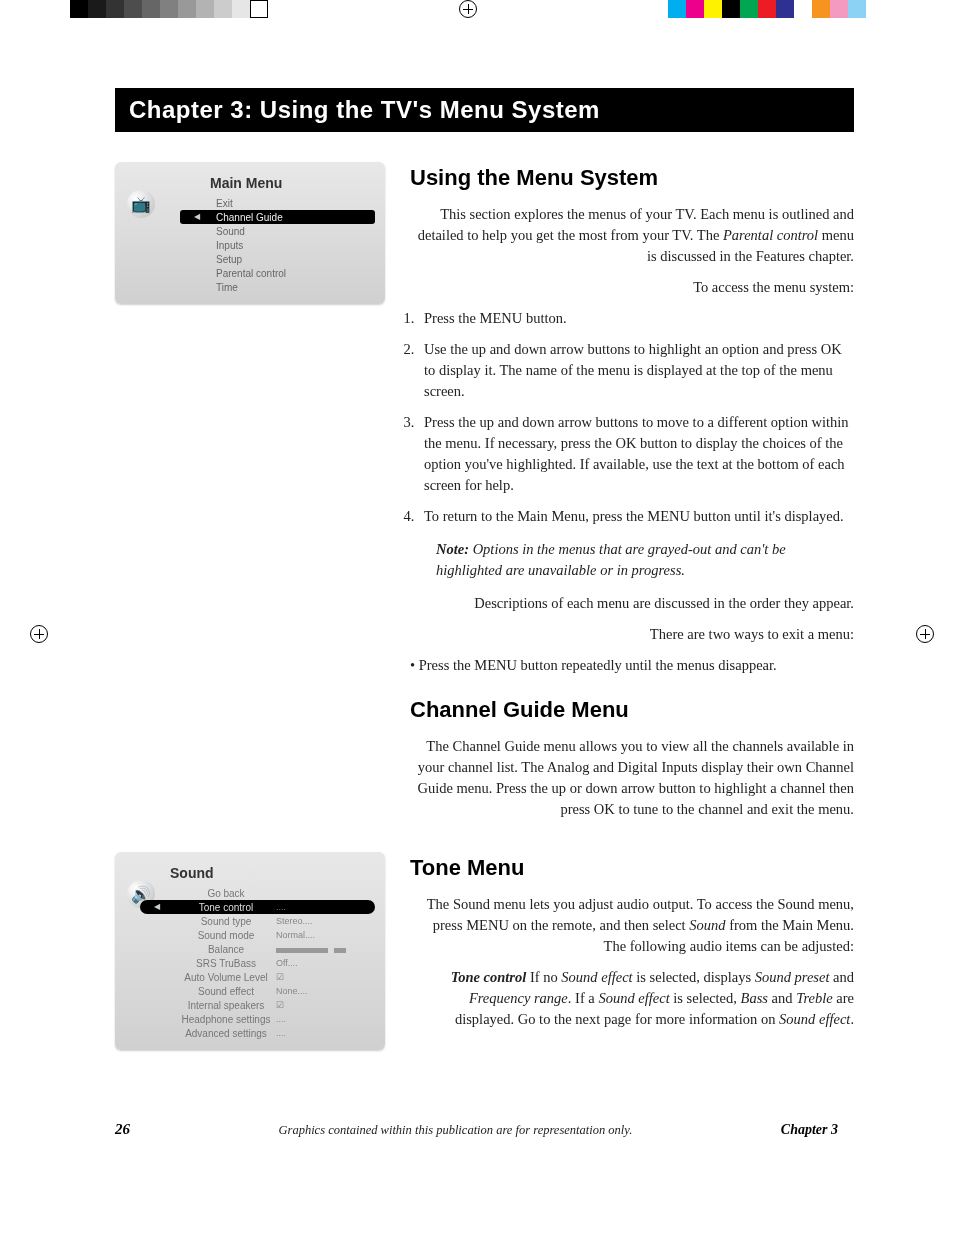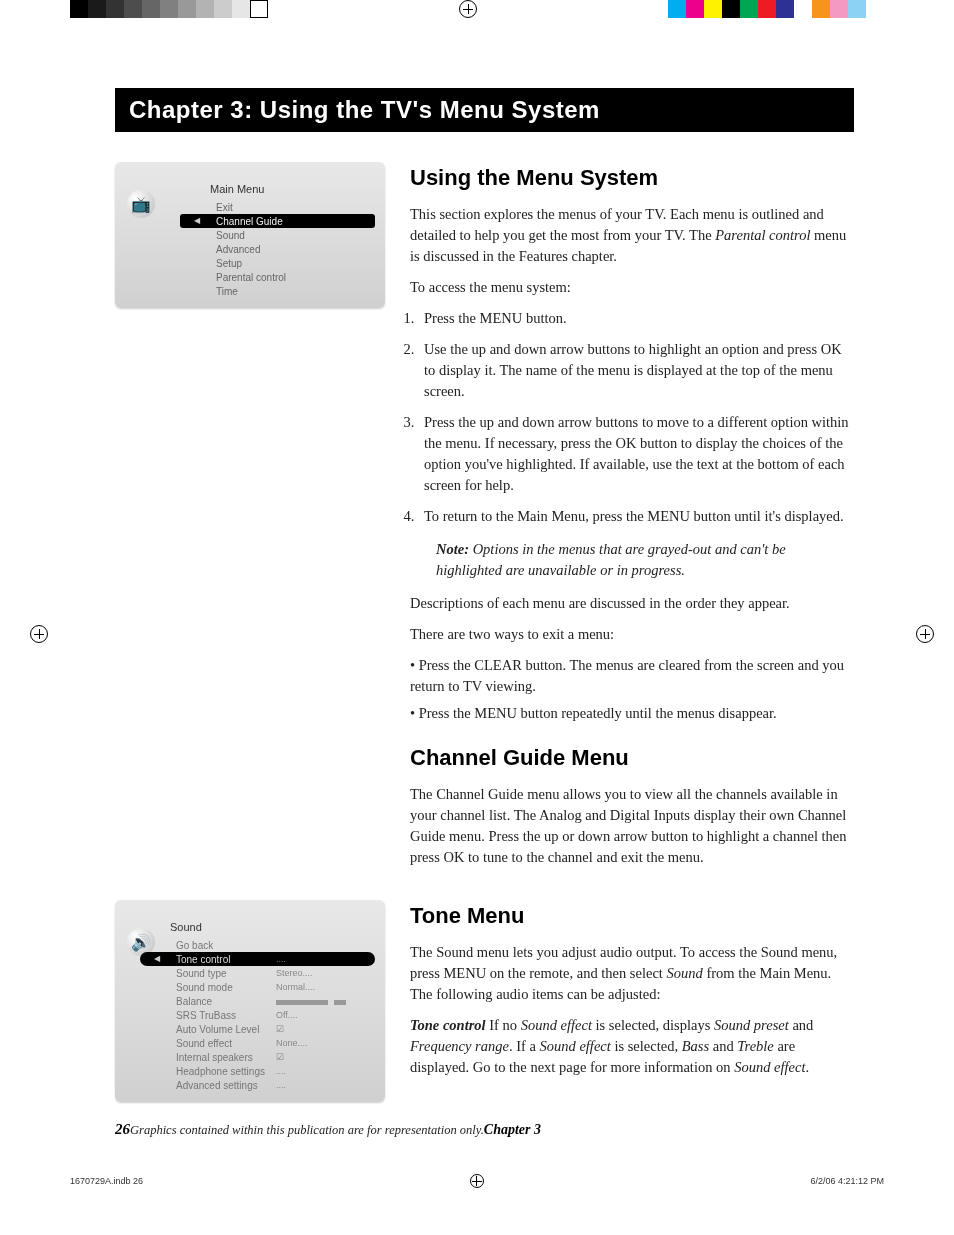--- a/index.html
+++ b/index.html
@@ -57,25 +57,24 @@
     border-radius: 6px;
     font-family: Arial, Helvetica, sans-serif;
     font-size: 10px;
     color: #555;
     padding: 10px 10px 10px 10px;
     margin-bottom: 20px;
     box-shadow: 0 1px 2px rgba(0,0,0,0.2);
     position: relative;
   }
   .menu-header {
-    font-weight: normal;
+    font-weight: bold;
     color: #333;
     padding: 3px 0 5px 85px;
-    font-size: 11px;
-    margin-top: 8px;
+    font-size: 14px;
   }
   .menu-icon-holder {
     position: absolute;
     left: 12px;
     top: 28px;
     width: 28px;
     height: 28px;
     border-radius: 50%;
     background: radial-gradient(circle at 30% 30%, #fff, #bbb);
     display:flex;align-items:center;justify-content:center;
@@ -87,21 +86,21 @@
     background: #000; color: #eee; border-radius: 3px;
     margin-left: -30px; padding-left: 36px;
     position: relative;
   }
   .menu-item.highlight::before {
     content: "◀"; position: absolute; left: 14px; color:#ccc; font-size:8px; top:2px;
   }
   .sound-menu .menu-row {
     display: flex; padding: 1.5px 6px; color:#777;
   }
-  .sound-menu .menu-row .lbl { width: 100px; }
+  .sound-menu .menu-row .lbl { width: 100px; text-align: center; }
   .sound-menu .menu-row .val { color:#888; font-size:9px; }
   .sound-menu .menu-row.hl {
     background:#000; color:#ddd; border-radius:10px;
     margin-left:-30px; padding-left:36px; position:relative;
   }
   .sound-menu .menu-row.hl::before {
     content:"◀"; position:absolute; left:14px; color:#ccc; font-size:8px; top:2px;
   }
   .sound-menu .slider {
     display:inline-block; width:70px; height:5px; background:#999;
@@ -112,39 +111,40 @@
   }
   .chk { font-size:9px; }
 
   h1.sec-title {
     font-family: Verdana, Arial, sans-serif;
     font-weight: bold;
     font-size: 22px;
     margin-bottom: 10px;
     color: #000;
   }
-  .para { margin-bottom: 10px; }
+  .para { margin-bottom: 10px; text-align: right; }
   ol.steps { margin: 8px 0 12px 8px; }
   ol.steps li { margin-bottom: 10px; padding-left: 6px; }
   ol.steps li::marker { font-family: Georgia, serif; }
   .note-block {
     margin: 8px 0 12px 26px;
     font-style: italic;
   }
   .note-block .note-label { font-weight: bold; font-style: italic; }
   .bullet { margin: 6px 0 6px 0; }
   .tone-label { font-weight: bold; font-style: italic; }
   em { font-style: italic; }
 
   .footer-row {
     position: absolute;
     bottom: 60px;
     left: 115px;
     right: 116px;
     display: flex;
+    justify-content: space-between;
     align-items: baseline;
     font-size: 13px;
   }
   .page-num { font-weight: bold; font-style: italic; font-size: 15px; }
   .footer-center { font-style: italic; color: #222; font-size: 12.5px; }
   .chapter-label { font-weight: bold; font-style: italic; font-size: 14px; }
 
   .print-info {
     position: absolute;
     bottom: 10px;
@@ -203,21 +203,21 @@
   <div class="content-row">
     <div class="left-col">
 
       <div class="menu-screenshot">
         <div class="menu-icon-holder">📺</div>
         <div class="menu-header">Main Menu</div>
         <div class="menu-items" id="main-menu-items">
             <div class="menu-item">Exit</div>
             <div class="menu-item highlight">Channel Guide</div>
             <div class="menu-item">Sound</div>
-            <div class="menu-item">Advanced</div>
+            <div class="menu-item">Inputs</div>
             <div class="menu-item">Setup</div>
             <div class="menu-item">Parental control</div>
             <div class="menu-item">Time</div>
           </div>
       </div>
     </div>
 
     <div class="right-col">
       <h1 class="sec-title">Using the Menu System</h1>
       <p class="para">
@@ -228,21 +228,20 @@
           <li>Press the MENU button.</li>
           <li>Use the up and down arrow buttons to highlight an option and press OK to display it. The name of the menu is displayed at the top of the menu screen.</li>
           <li>Press the up and down arrow buttons to move to a different option within the menu. If necessary, press the OK button to display the choices of the option you've highlighted. If available, use the text at the bottom of each screen for help.</li>
           <li>To return to the Main Menu, press the MENU button until it's displayed.</li>
         </ol>
       <div class="note-block">
         <span class="note-label">Note:</span><span> Options in the menus that are grayed-out and can't be highlighted are unavailable or in progress.</span>
       </div>
       <p class="para">Descriptions of each menu are discussed in the order they appear.</p>
       <p class="para">There are two ways to exit a menu:</p>
-      <p class="bullet">• Press the CLEAR button. The menus are cleared from the screen and you return to TV viewing.</p>
       <p class="bullet">• Press the MENU button repeatedly until the menus disappear.</p>
 
       <h1 class="sec-title" style="margin-top:18px">Channel Guide Menu</h1>
       <p class="para">The Channel Guide menu allows you to view all the channels available in your channel list. The Analog and Digital Inputs display their own Channel Guide menu. Press the up or down arrow button to highlight a channel then press OK to tune to the channel and exit the menu.</p>
     </div>
   </div>
 
   <div class="content-row" style="margin-top:22px">
     <div class="left-col">
       <div class="menu-screenshot sound-menu">
@@ -306,19 +305,14 @@
       </p>
     </div>
   </div>
 
   <div class="footer-row">
     <span class="page-num">26</span>
     <span class="footer-center">Graphics contained within this publication are for representation only.</span>
     <span class="chapter-label">Chapter 3</span>
   </div>
 
-  <div class="print-info">
-    <span>1670729A.indb   26</span>
-    <span class="crosshair"></span>
-    <span>6/2/06   4:21:12 PM</span>
-  </div>
 
 </div>
 
 </body></html>

